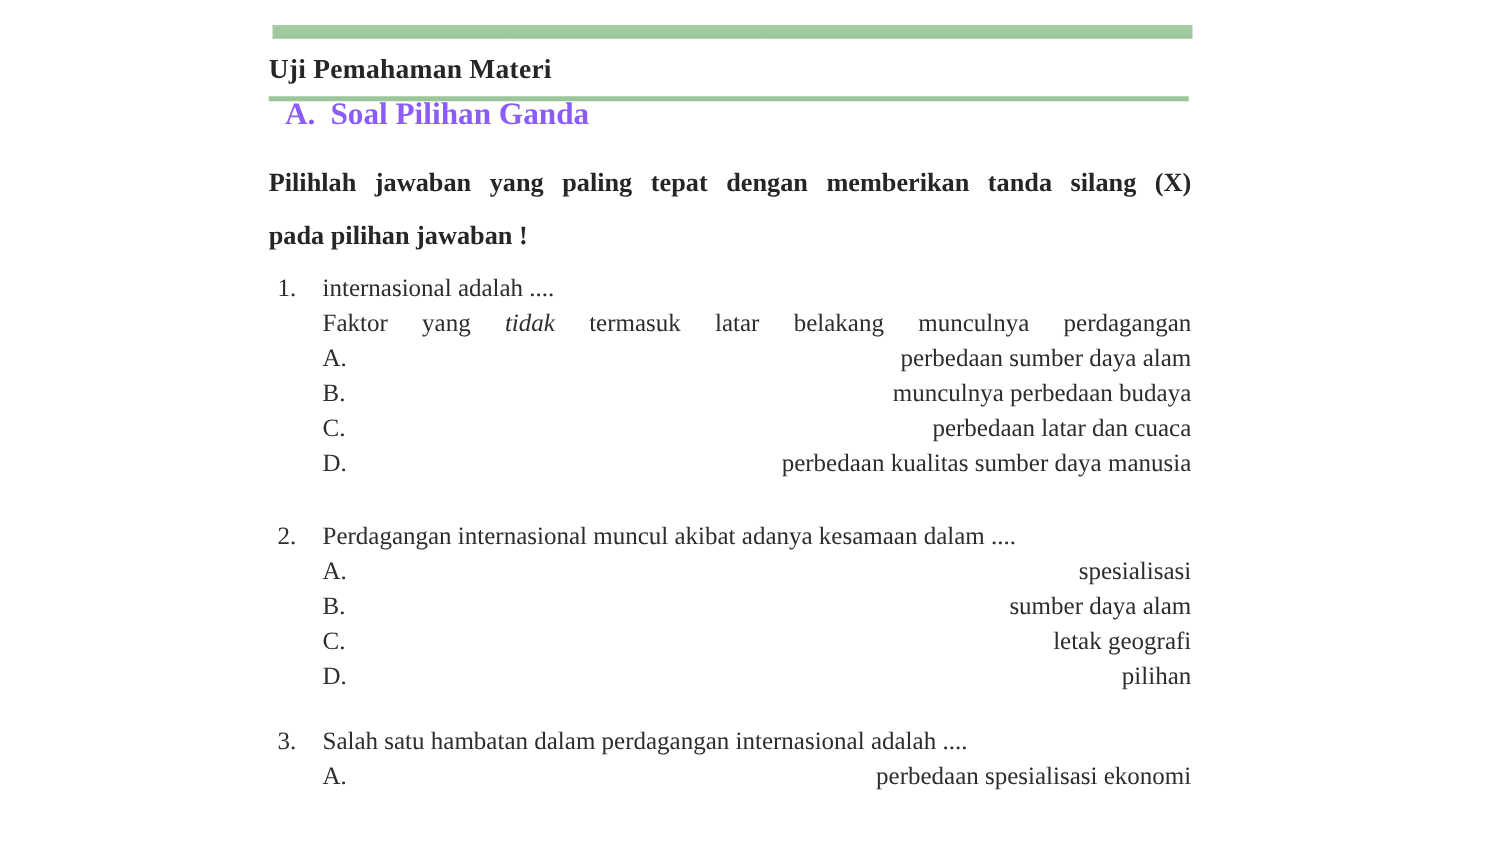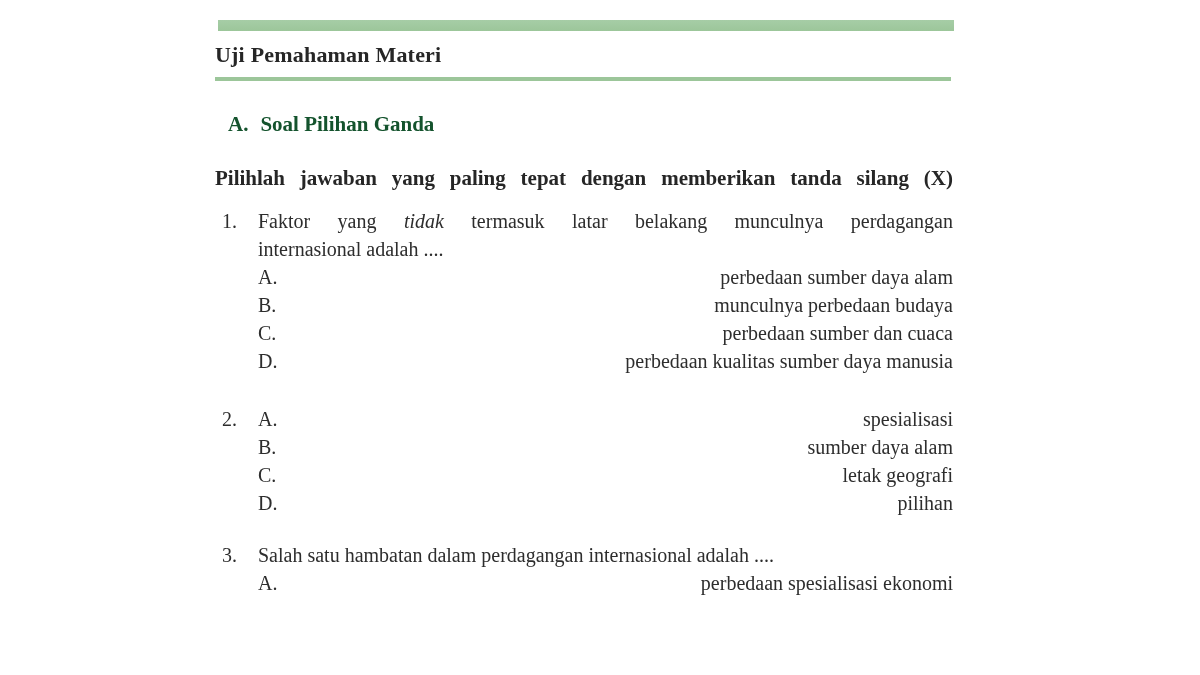--- a/index.html
+++ b/index.html
@@ -32,26 +32,25 @@
     font-weight: bold;
     color: #262626;
     letter-spacing: 0.2px;
   }
   .green-rule {
     margin-top: 10px;
     width: 736px; height: 4px;
     background: #9cc69a;
   }
   .section-heading {
-    margin-top: 32px;
     padding-left: 13px;
-    font-size: 21px;
+    font-size: 25px;
     line-height: 22px;
     font-weight: bold;
-    color: #14532d;
+    color: #8b5cf6;
   }
   .section-heading .sec-label { margin-right: 12px; }
   .instruction {
     margin-top: 22px;
     font-size: 21px;
     font-weight: bold;
     color: #262626;
   }
   .instruction .instr-line {
     display: block;
@@ -99,51 +98,53 @@
     <div class="doc-title">Uji Pemahaman Materi</div>
 
     <div class="green-rule"></div>
 
     <div class="section-heading">
       <span class="sec-label">A.</span><span>Soal Pilihan Ganda</span>
     </div>
 
     <div class="instruction">
       <span class="instr-line justified">Pilihlah jawaban yang paling tepat dengan memberikan tanda silang (X)</span>
+      <span class="instr-line">pada pilihan jawaban !</span>
     </div>
 
     <div class="questions">
 
       <div class="question q1 gap-sm">
         <div class="q-num">1.</div>
         <div class="q-body">
+          <div class="q-line">internasional adalah ....</div>
           <div class="q-line justified"><span>Faktor yang </span><em>tidak</em><span> termasuk latar belakang munculnya perdagangan</span></div>
-          <div class="q-line">internasional adalah ....</div>
           <div class="option">
             <span class="opt-label">A.</span>
               <span class="opt-text">perbedaan sumber daya alam</span>
           </div>
           <div class="option">
             <span class="opt-label">B.</span>
               <span class="opt-text">munculnya perbedaan budaya</span>
           </div>
           <div class="option">
             <span class="opt-label">C.</span>
-              <span class="opt-text">perbedaan sumber dan cuaca</span>
+              <span class="opt-text">perbedaan latar dan cuaca</span>
           </div>
           <div class="option">
             <span class="opt-label">D.</span>
               <span class="opt-text">perbedaan kualitas sumber daya manusia</span>
           </div>
         </div>
       </div>
 
       <div class="question q2 gap-lg">
         <div class="q-num">2.</div>
         <div class="q-body">
+          <div class="q-line">Perdagangan internasional muncul akibat adanya kesamaan dalam ....</div>
           <div class="option">
             <span class="opt-label">A.</span>
               <span class="opt-text">spesialisasi</span>
           </div>
           <div class="option">
             <span class="opt-label">B.</span>
               <span class="opt-text">sumber daya alam</span>
           </div>
           <div class="option">
             <span class="opt-label">C.</span>

